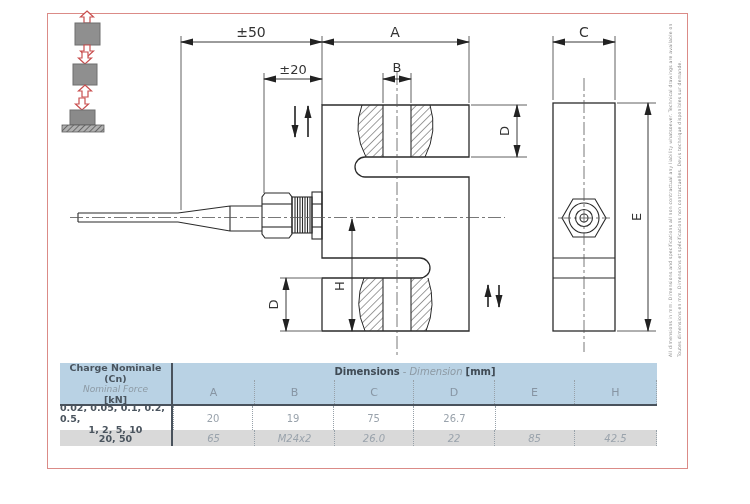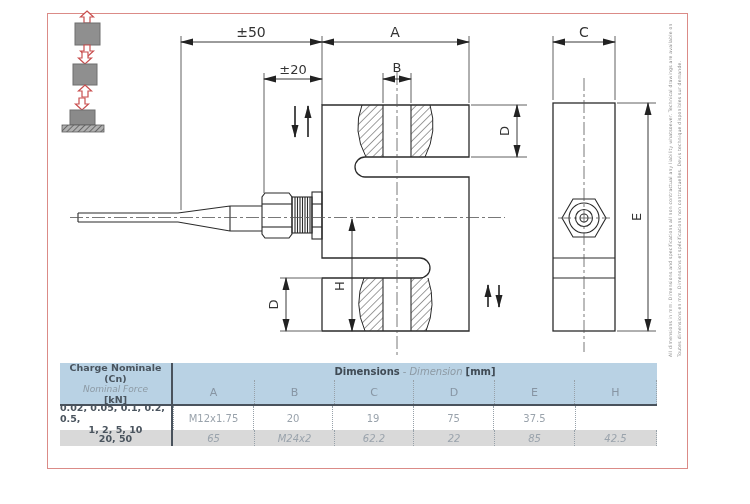--- a/index.html
+++ b/index.html
@@ -234,31 +234,30 @@
         <div class="ccell cH letter dot-l dot-r">H</div>
       </div>
     </div>
   </div>
 
   <div class="trow trow1">
     <div class="rc1">
       <div>0.02, 0.05, 0.1, 0.2, 0.5,</div>
       <div>1, 2, 5, 10</div>
     </div>
-    <div class="ccell cB val dot-l">M12x1.75</div>
     <div class="ccell cC val dot-l">20</div>
     <div class="ccell cD val dot-l">19</div>
     <div class="ccell cE val dot-l">75</div>
-    <div class="ccell cH val dot-l dot-r">37.5</div>
+    <div class="ccell cH val dot-l dot-r">26.7</div>
   </div>
 
   <div class="trow trow2">
     <div class="rc1">
       <div>20, 50</div>
     </div>
     <div class="ccell cA val">65</div>
     <div class="ccell cB val dot-l">M24x2</div>
-    <div class="ccell cC val dot-l">62.2</div>
+    <div class="ccell cC val dot-l">26.0</div>
     <div class="ccell cD val dot-l">22</div>
     <div class="ccell cE val dot-l">85</div>
     <div class="ccell cH val dot-l dot-r">42.5</div>
   </div>
 </div>
 
 </body></html>

